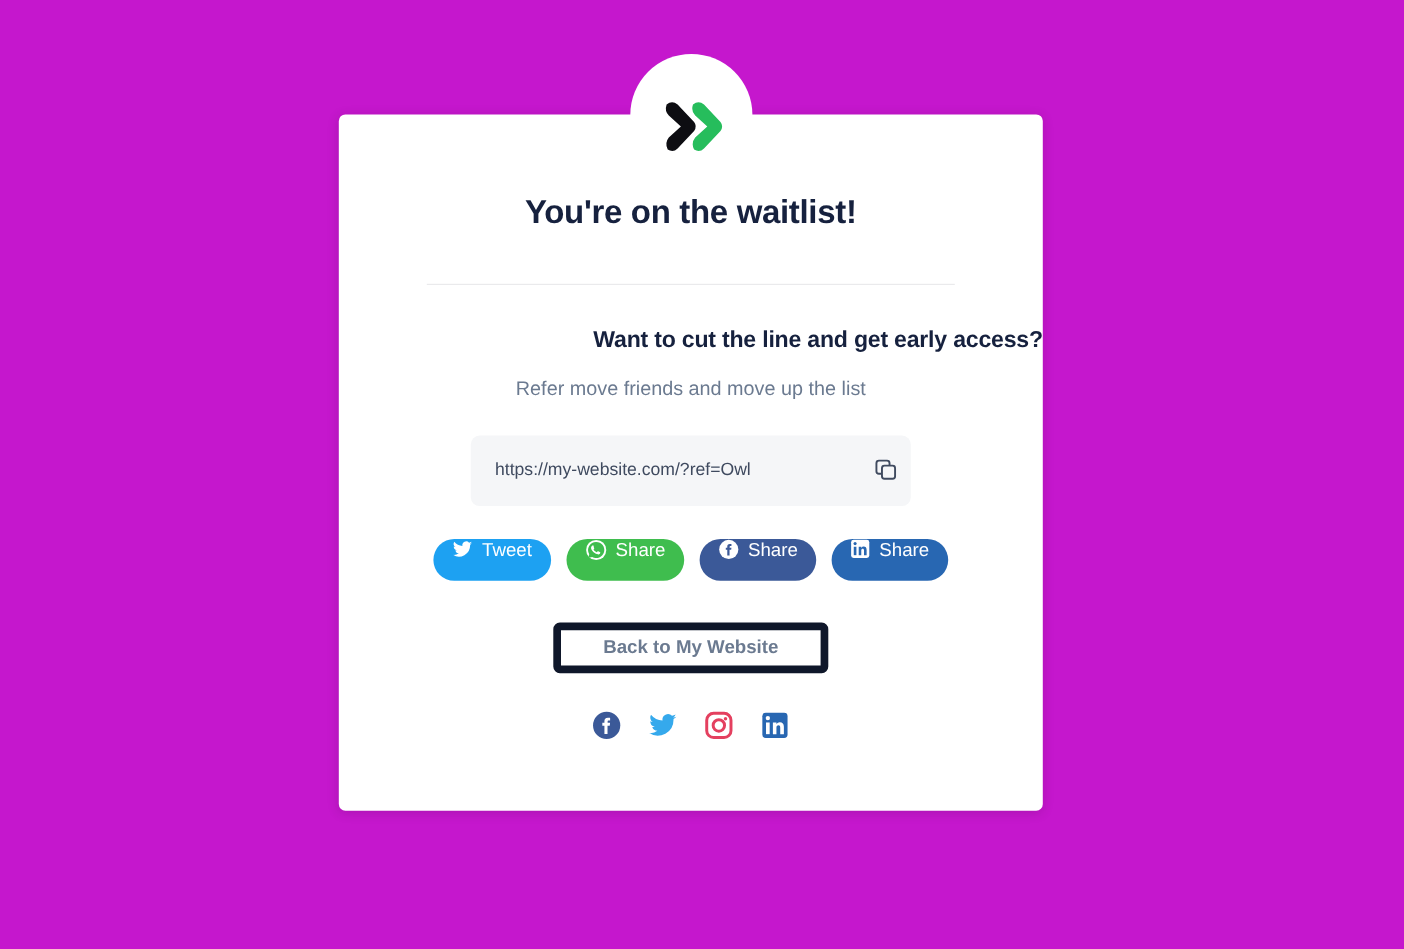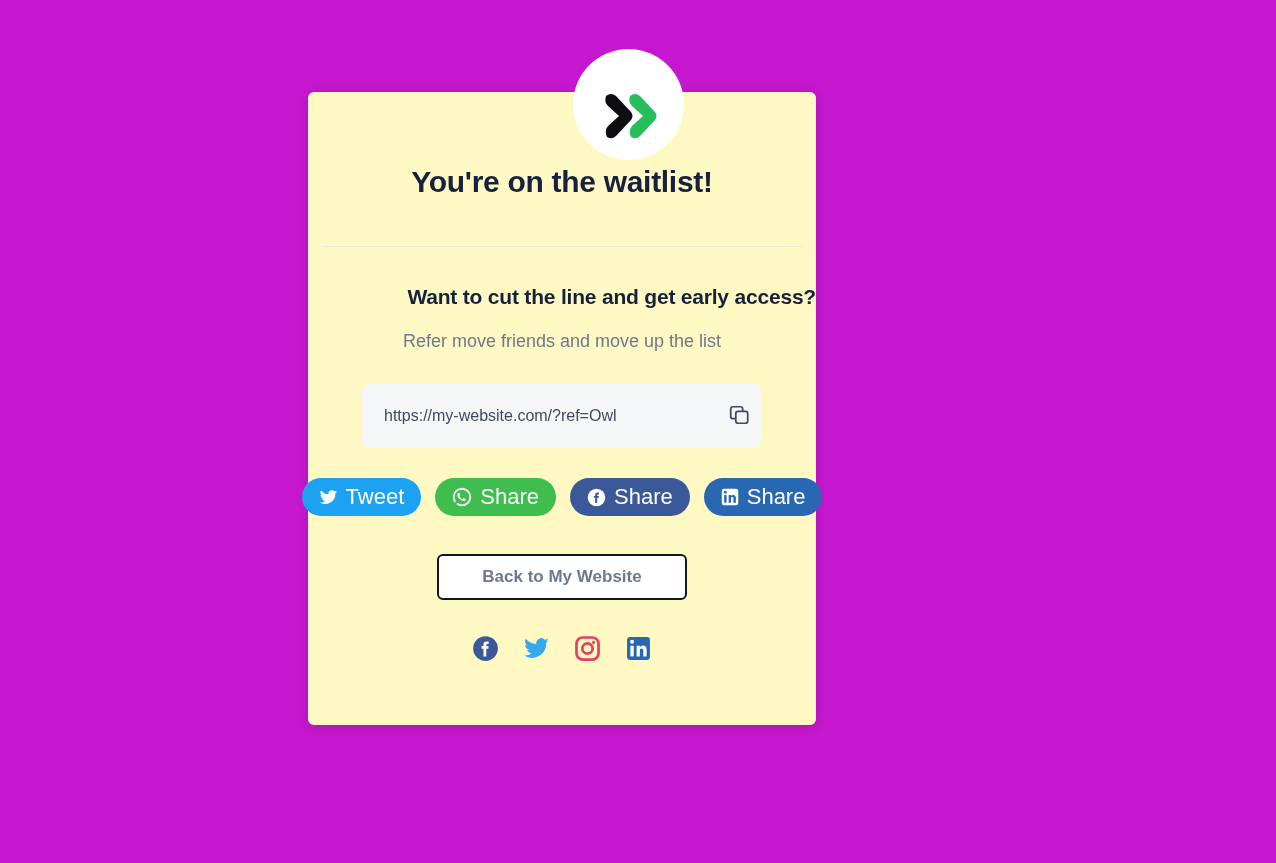--- a/index.html
+++ b/index.html
@@ -39,24 +39,24 @@
   .logo-mark {
     position: relative;
     top: 14px;
     display: block;
   }
 
   
   .card {
     position: absolute;
     left: 308px;
-    top: 92px;
-    width: 508px;
+    top: 104px;
+    width: 640px;
     height: 633px;
-    background: #fef9c3;
+    background: #ffffff;
     border-radius: 6px;
     box-shadow: 0 2px 10px rgba(60, 0, 60, 0.18);
     z-index: 2;
     padding-top: 72px;
   }
 
   .title {
     font-size: 30px;
     font-weight: bold;
     color: #16213e;
@@ -126,45 +126,45 @@
   
   .share-row {
     margin-top: 30px;
     display: flex;
     justify-content: center;
     align-items: center;
     gap: 14px;
   }
   .share-btn {
     display: inline-flex;
-    align-items: center;
+    align-items: flex-start;
     gap: 8px;
     height: 38px;
     padding: 0 17px;
     border: none;
     border-radius: 19px;
     color: #ffffff;
-    font-size: 22px;
+    font-size: 17px;
     font-family: "Liberation Sans", sans-serif;
     cursor: pointer;
     white-space: nowrap;
   }
   .share-btn .glyph { display: flex; align-items: center; }
 
   
   .back-wrap {
     margin-top: 38px;
     display: flex;
     justify-content: center;
   }
   .back-btn {
     width: 250px;
     height: 46px;
     background: #ffffff;
-    border: 2px solid #0f172a;
+    border: 7px solid #0f172a;
     border-radius: 6px;
     color: #6b7a90;
     font-size: 17px;
     font-weight: bold;
     font-family: "Liberation Sans", sans-serif;
     cursor: pointer;
   }
 
   
   .social-row {

